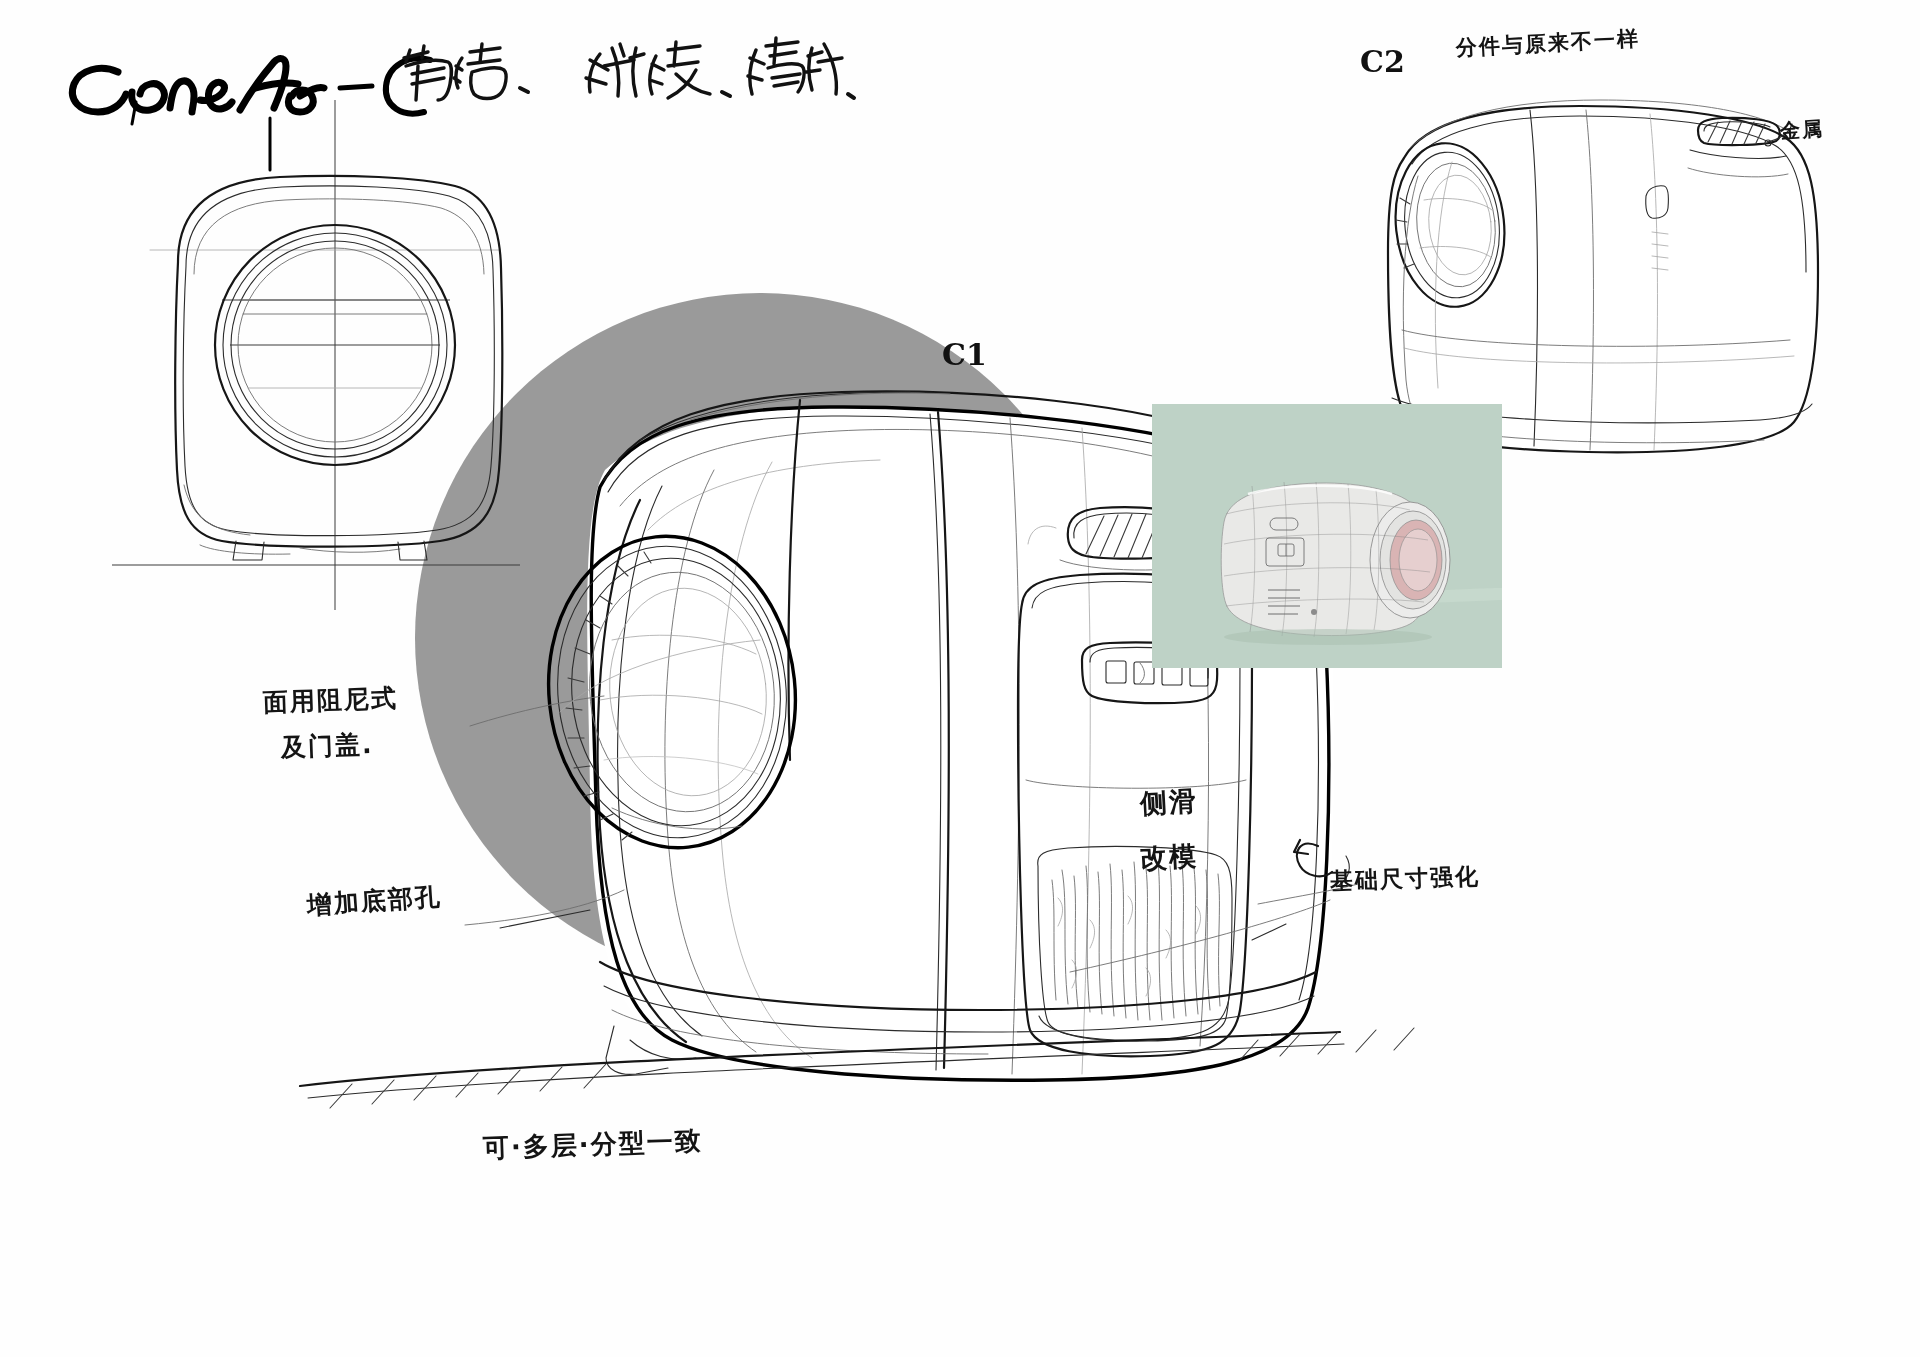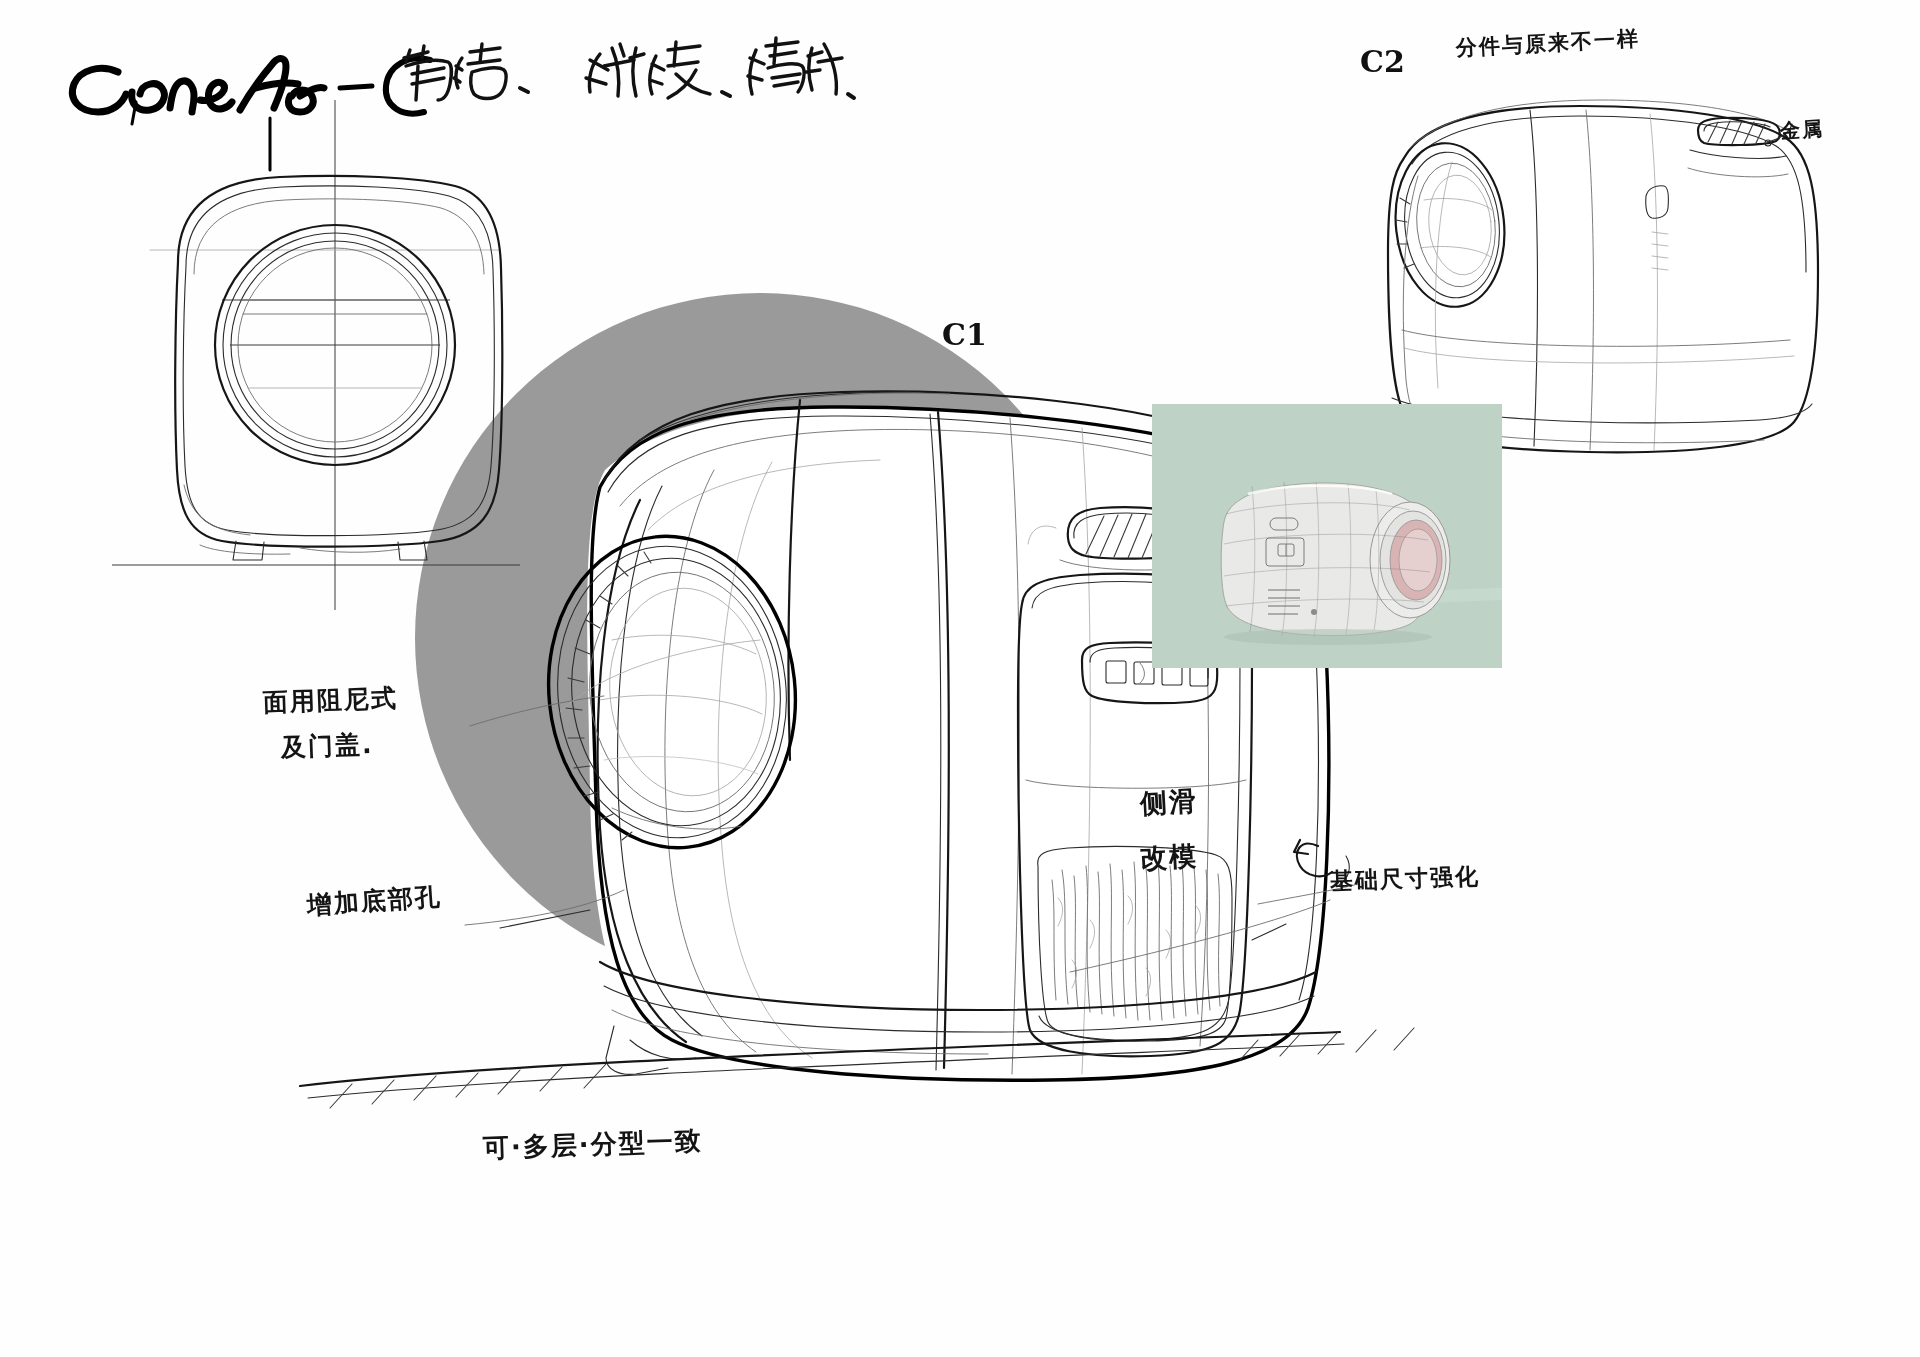--- a/index.html
+++ b/index.html
@@ -452,21 +452,21 @@
         <path d="M848 94 L854 98" stroke-width="4"></path>
       </g>
     </svg>
   </div>
 
   <div class="layer">
 
     <div class="note-title" style="left:70px;top:52px;font-size:44px;font-family:'DejaVu Serif','Liberation Serif',serif;font-style:italic;color:transparent;margin-left:48px;">Concept - C</div>
     <div class="note-title" style="left:400px;top:48px;font-size:30px;color:transparent;letter-spacing:6px;">简洁·科技·精致.</div>
 
-    <div class="label-code" style="left:942px;top:317px;font-size:30px;">C1</div>
+    <div class="label-code" style="left:942px;top:337px;font-size:30px;">C1</div>
     <div class="label-code" style="left:1360px;top:44px;font-size:30px;">C2</div>
 
     <div class="note-cn" style="left:263px;top:686px;font-size:25px;transform:rotate(-2deg);">面用阻尼式</div>
     <div class="note-cn" style="left:281px;top:731px;font-size:25px;transform:rotate(-2deg);">及门盖.</div>
     <div class="note-cn" style="left:307px;top:889px;font-size:25px;transform:rotate(-4deg);">增加底部孔</div>
     <div class="note-cn" style="left:483px;top:1131px;font-size:26px;transform:rotate(-2deg);">可·多层·分型一致</div>
     <div class="note-cn" style="left:1140px;top:786px;font-size:27px;transform:rotate(-3deg);">侧滑</div>
     <div class="note-cn" style="left:1140px;top:841px;font-size:27px;transform:rotate(-3deg);">改模</div>
     <div class="note-cn" style="left:1330px;top:866px;font-size:23px;transform:rotate(-2deg);">基础尺寸强化</div>
     <div class="note-cn" style="left:1456px;top:34px;font-size:21px;transform:rotate(-3deg);">分件与原来不一样</div>

